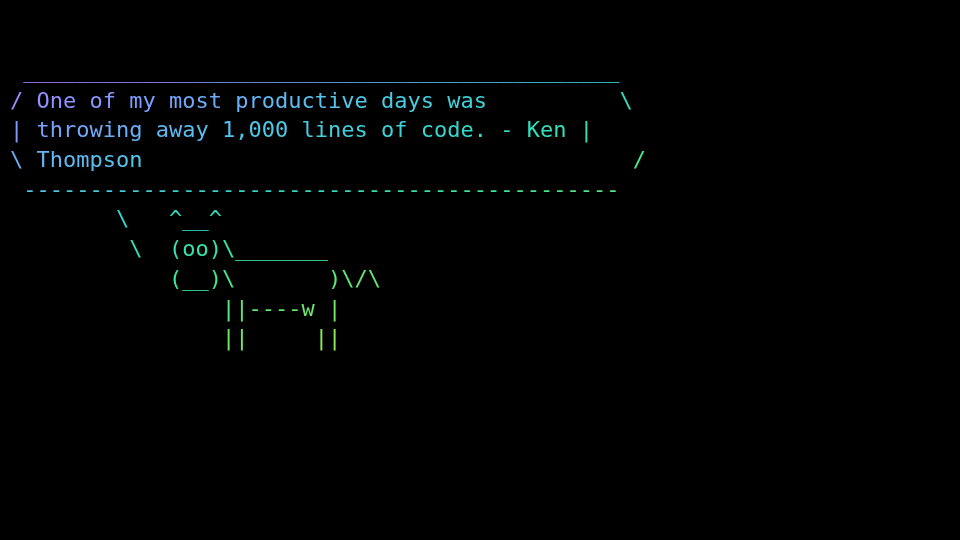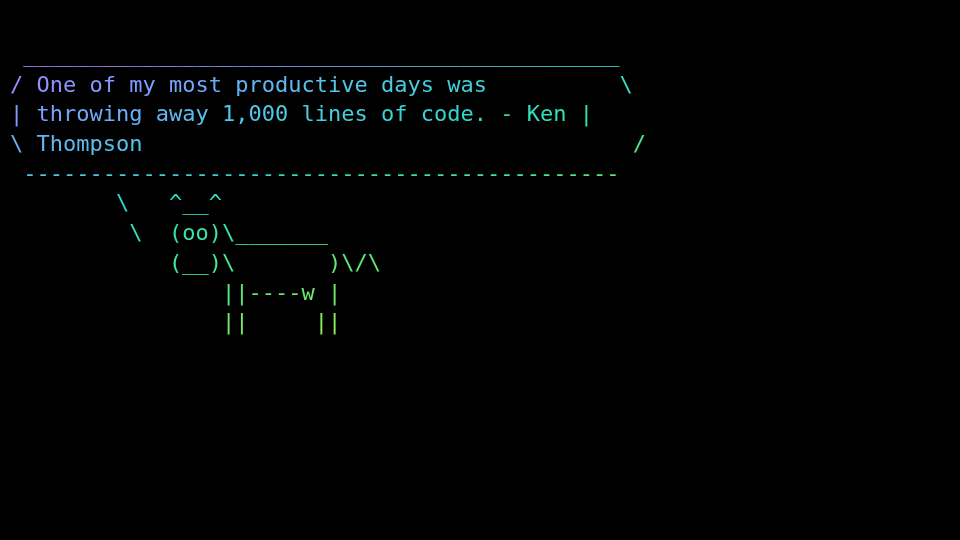--- a/index.html
+++ b/index.html
@@ -8,20 +8,21 @@
       width: 960px;
       height: 540px;
       overflow: hidden;
       font-family: 'Menlo', 'Consolas', 'DejaVu Sans Mono', monospace;
       font-size: 22px;
       line-height: 1.35;
       padding: 40px 10px;
     }
     .terminal {
       white-space: pre;
+      margin-top: 16px;
     }
     .line { display: block; }
     .ch { display: inline; }
   </style>
 </head>
 <body>
 
 <div class="terminal"><span class="line"><span class="ch" style="color: rgb(180, 124, 255);"> </span><span class="ch" style="color: rgb(177, 126, 255);">_</span><span class="ch" style="color: rgb(173, 128, 255);">_</span><span class="ch" style="color: rgb(170, 130, 255);">_</span><span class="ch" style="color: rgb(167, 132, 255);">_</span><span class="ch" style="color: rgb(163, 134, 255);">_</span><span class="ch" style="color: rgb(160, 136, 255);">_</span><span class="ch" style="color: rgb(157, 138, 255);">_</span><span class="ch" style="color: rgb(153, 140, 255);">_</span><span class="ch" style="color: rgb(150, 142, 255);">_</span><span class="ch" style="color: rgb(147, 144, 255);">_</span><span class="ch" style="color: rgb(143, 146, 255);">_</span><span class="ch" style="color: rgb(140, 148, 255);">_</span><span class="ch" style="color: rgb(137, 150, 255);">_</span><span class="ch" style="color: rgb(133, 152, 255);">_</span><span class="ch" style="color: rgb(130, 153, 255);">_</span><span class="ch" style="color: rgb(127, 155, 255);">_</span><span class="ch" style="color: rgb(123, 158, 255);">_</span><span class="ch" style="color: rgb(121, 160, 253);">_</span><span class="ch" style="color: rgb(118, 163, 252);">_</span><span class="ch" style="color: rgb(115, 165, 251);">_</span><span class="ch" style="color: rgb(113, 168, 249);">_</span><span class="ch" style="color: rgb(110, 170, 248);">_</span><span class="ch" style="color: rgb(107, 173, 246);">_</span><span class="ch" style="color: rgb(105, 175, 245);">_</span><span class="ch" style="color: rgb(102, 178, 244);">_</span><span class="ch" style="color: rgb(99, 181, 242);">_</span><span class="ch" style="color: rgb(97, 183, 241);">_</span><span class="ch" style="color: rgb(94, 186, 240);">_</span><span class="ch" style="color: rgb(91, 188, 238);">_</span><span class="ch" style="color: rgb(89, 191, 237);">_</span><span class="ch" style="color: rgb(86, 193, 236);">_</span><span class="ch" style="color: rgb(83, 196, 234);">_</span><span class="ch" style="color: rgb(81, 199, 233);">_</span><span class="ch" style="color: rgb(78, 200, 231);">_</span><span class="ch" style="color: rgb(76, 201, 229);">_</span><span class="ch" style="color: rgb(74, 202, 227);">_</span><span class="ch" style="color: rgb(72, 203, 225);">_</span><span class="ch" style="color: rgb(71, 204, 224);">_</span><span class="ch" style="color: rgb(69, 205, 222);">_</span><span class="ch" style="color: rgb(67, 207, 220);">_</span><span class="ch" style="color: rgb(65, 208, 218);">_</span><span class="ch" style="color: rgb(63, 209, 216);">_</span><span class="ch" style="color: rgb(61, 210, 214);">_</span><span class="ch" style="color: rgb(59, 211, 212);">_</span><span class="ch" style="color: rgb(57, 212, 210);">_</span></span><span class="line"><span class="ch" style="color: rgb(154, 139, 255);">/</span><span class="ch" style="color: rgb(151, 141, 255);"> </span><span class="ch" style="color: rgb(147, 143, 255);">O</span><span class="ch" style="color: rgb(144, 145, 255);">n</span><span class="ch" style="color: rgb(141, 147, 255);">e</span><span class="ch" style="color: rgb(137, 149, 255);"> </span><span class="ch" style="color: rgb(134, 151, 255);">o</span><span class="ch" style="color: rgb(131, 153, 255);">f</span><span class="ch" style="color: rgb(127, 155, 255);"> </span><span class="ch" style="color: rgb(124, 157, 255);">m</span><span class="ch" style="color: rgb(121, 160, 254);">y</span><span class="ch" style="color: rgb(119, 162, 252);"> </span><span class="ch" style="color: rgb(116, 165, 251);">m</span><span class="ch" style="color: rgb(113, 167, 249);">o</span><span class="ch" style="color: rgb(110, 170, 248);">s</span><span class="ch" style="color: rgb(108, 172, 247);">t</span><span class="ch" style="color: rgb(105, 175, 245);"> </span><span class="ch" style="color: rgb(102, 178, 244);">p</span><span class="ch" style="color: rgb(100, 180, 243);">r</span><span class="ch" style="color: rgb(97, 183, 241);">o</span><span class="ch" style="color: rgb(94, 185, 240);">d</span><span class="ch" style="color: rgb(92, 188, 238);">u</span><span class="ch" style="color: rgb(89, 190, 237);">c</span><span class="ch" style="color: rgb(86, 193, 236);">t</span><span class="ch" style="color: rgb(84, 196, 234);">i</span><span class="ch" style="color: rgb(81, 198, 233);">v</span><span class="ch" style="color: rgb(79, 200, 232);">e</span><span class="ch" style="color: rgb(77, 201, 230);"> </span><span class="ch" style="color: rgb(75, 202, 228);">d</span><span class="ch" style="color: rgb(73, 203, 226);">a</span><span class="ch" style="color: rgb(71, 204, 224);">y</span><span class="ch" style="color: rgb(69, 205, 222);">s</span><span class="ch" style="color: rgb(67, 206, 220);"> </span><span class="ch" style="color: rgb(65, 207, 218);">w</span><span class="ch" style="color: rgb(63, 208, 216);">a</span><span class="ch" style="color: rgb(61, 209, 214);">s</span><span class="ch" style="color: rgb(59, 210, 212);"> </span><span class="ch" style="color: rgb(58, 211, 211);"> </span><span class="ch" style="color: rgb(56, 212, 209);"> </span><span class="ch" style="color: rgb(54, 213, 207);"> </span><span class="ch" style="color: rgb(52, 214, 205);"> </span><span class="ch" style="color: rgb(50, 215, 203);"> </span><span class="ch" style="color: rgb(48, 216, 201);"> </span><span class="ch" style="color: rgb(47, 217, 199);"> </span><span class="ch" style="color: rgb(48, 218, 196);"> </span><span class="ch" style="color: rgb(49, 219, 193);"> </span><span class="ch" style="color: rgb(50, 220, 190);">\</span></span><span class="line"><span class="ch" style="color: rgb(128, 155, 255);">|</span><span class="ch" style="color: rgb(124, 157, 255);"> </span><span class="ch" style="color: rgb(122, 159, 254);">t</span><span class="ch" style="color: rgb(119, 162, 252);">h</span><span class="ch" style="color: rgb(116, 164, 251);">r</span><span class="ch" style="color: rgb(114, 167, 250);">o</span><span class="ch" style="color: rgb(111, 170, 248);">w</span><span class="ch" style="color: rgb(108, 172, 247);">i</span><span class="ch" style="color: rgb(106, 175, 246);">n</span><span class="ch" style="color: rgb(103, 177, 244);">g</span><span class="ch" style="color: rgb(100, 180, 243);"> </span><span class="ch" style="color: rgb(98, 182, 241);">a</span><span class="ch" style="color: rgb(95, 185, 240);">w</span><span class="ch" style="color: rgb(92, 187, 239);">a</span><span class="ch" style="color: rgb(89, 190, 237);">y</span><span class="ch" style="color: rgb(87, 193, 236);"> </span><span class="ch" style="color: rgb(84, 195, 235);">1</span><span class="ch" style="color: rgb(81, 198, 233);">,</span><span class="ch" style="color: rgb(79, 200, 232);">0</span><span class="ch" style="color: rgb(77, 201, 230);">0</span><span class="ch" style="color: rgb(75, 202, 228);">0</span><span class="ch" style="color: rgb(73, 203, 226);"> </span><span class="ch" style="color: rgb(71, 204, 224);">l</span><span class="ch" style="color: rgb(69, 205, 222);">i</span><span class="ch" style="color: rgb(67, 206, 220);">n</span><span class="ch" style="color: rgb(65, 207, 218);">e</span><span class="ch" style="color: rgb(64, 208, 217);">s</span><span class="ch" style="color: rgb(62, 209, 215);"> </span><span class="ch" style="color: rgb(60, 210, 213);">o</span><span class="ch" style="color: rgb(58, 211, 211);">f</span><span class="ch" style="color: rgb(56, 212, 209);"> </span><span class="ch" style="color: rgb(54, 213, 207);">c</span><span class="ch" style="color: rgb(52, 214, 205);">o</span><span class="ch" style="color: rgb(50, 215, 203);">d</span><span class="ch" style="color: rgb(48, 216, 201);">e</span><span class="ch" style="color: rgb(47, 217, 199);">.</span><span class="ch" style="color: rgb(48, 218, 196);"> </span><span class="ch" style="color: rgb(49, 219, 194);">-</span><span class="ch" style="color: rgb(50, 220, 191);"> </span><span class="ch" style="color: rgb(51, 221, 188);">K</span><span class="ch" style="color: rgb(51, 222, 185);">e</span><span class="ch" style="color: rgb(52, 223, 183);">n</span><span class="ch" style="color: rgb(53, 224, 180);"> </span><span class="ch" style="color: rgb(54, 224, 177);">|</span></span><span class="line"><span class="ch" style="color: rgb(106, 174, 246);">\</span><span class="ch" style="color: rgb(103, 177, 244);"> </span><span class="ch" style="color: rgb(101, 179, 243);">T</span><span class="ch" style="color: rgb(98, 182, 242);">h</span><span class="ch" style="color: rgb(95, 184, 240);">o</span><span class="ch" style="color: rgb(93, 187, 239);">m</span><span class="ch" style="color: rgb(90, 190, 238);">p</span><span class="ch" style="color: rgb(87, 192, 236);">s</span><span class="ch" style="color: rgb(85, 195, 235);">o</span><span class="ch" style="color: rgb(82, 197, 233);">n</span><span class="ch" style="color: rgb(79, 200, 232);"> </span><span class="ch" style="color: rgb(77, 201, 230);"> </span><span class="ch" style="color: rgb(75, 202, 228);"> </span><span class="ch" style="color: rgb(73, 203, 226);"> </span><span class="ch" style="color: rgb(72, 204, 225);"> </span><span class="ch" style="color: rgb(70, 205, 223);"> </span><span class="ch" style="color: rgb(68, 206, 221);"> </span><span class="ch" style="color: rgb(66, 207, 219);"> </span><span class="ch" style="color: rgb(64, 208, 217);"> </span><span class="ch" style="color: rgb(62, 209, 215);"> </span><span class="ch" style="color: rgb(60, 210, 213);"> </span><span class="ch" style="color: rgb(58, 211, 211);"> </span><span class="ch" style="color: rgb(56, 212, 209);"> </span><span class="ch" style="color: rgb(54, 213, 207);"> </span><span class="ch" style="color: rgb(52, 214, 205);"> </span><span class="ch" style="color: rgb(51, 215, 204);"> </span><span class="ch" style="color: rgb(49, 216, 202);"> </span><span class="ch" style="color: rgb(47, 217, 200);"> </span><span class="ch" style="color: rgb(48, 218, 197);"> </span><span class="ch" style="color: rgb(49, 219, 194);"> </span><span class="ch" style="color: rgb(50, 220, 191);"> </span><span class="ch" style="color: rgb(50, 221, 189);"> </span><span class="ch" style="color: rgb(51, 222, 186);"> </span><span class="ch" style="color: rgb(52, 222, 183);"> </span><span class="ch" style="color: rgb(53, 223, 180);"> </span><span class="ch" style="color: rgb(54, 224, 178);"> </span><span class="ch" style="color: rgb(55, 225, 175);"> </span><span class="ch" style="color: rgb(55, 226, 172);"> </span><span class="ch" style="color: rgb(56, 227, 169);"> </span><span class="ch" style="color: rgb(57, 228, 167);"> </span><span class="ch" style="color: rgb(58, 229, 164);"> </span><span class="ch" style="color: rgb(59, 230, 161);"> </span><span class="ch" style="color: rgb(60, 231, 159);"> </span><span class="ch" style="color: rgb(60, 231, 156);"> </span><span class="ch" style="color: rgb(62, 232, 153);"> </span><span class="ch" style="color: rgb(64, 232, 150);"> </span><span class="ch" style="color: rgb(67, 232, 147);"> </span><span class="ch" style="color: rgb(70, 232, 144);">/</span></span><span class="line"><span class="ch" style="color: rgb(85, 194, 235);"> </span><span class="ch" style="color: rgb(82, 197, 234);">-</span><span class="ch" style="color: rgb(80, 199, 232);">-</span><span class="ch" style="color: rgb(78, 201, 231);">-</span><span class="ch" style="color: rgb(76, 202, 229);">-</span><span class="ch" style="color: rgb(74, 203, 227);">-</span><span class="ch" style="color: rgb(72, 204, 225);">-</span><span class="ch" style="color: rgb(70, 205, 223);">-</span><span class="ch" style="color: rgb(68, 206, 221);">-</span><span class="ch" style="color: rgb(66, 207, 219);">-</span><span class="ch" style="color: rgb(64, 208, 217);">-</span><span class="ch" style="color: rgb(62, 209, 215);">-</span><span class="ch" style="color: rgb(60, 210, 213);">-</span><span class="ch" style="color: rgb(58, 211, 211);">-</span><span class="ch" style="color: rgb(57, 212, 210);">-</span><span class="ch" style="color: rgb(55, 213, 208);">-</span><span class="ch" style="color: rgb(53, 214, 206);">-</span><span class="ch" style="color: rgb(51, 215, 204);">-</span><span class="ch" style="color: rgb(49, 216, 202);">-</span><span class="ch" style="color: rgb(47, 217, 200);">-</span><span class="ch" style="color: rgb(48, 218, 197);">-</span><span class="ch" style="color: rgb(49, 219, 195);">-</span><span class="ch" style="color: rgb(49, 220, 192);">-</span><span class="ch" style="color: rgb(50, 221, 189);">-</span><span class="ch" style="color: rgb(51, 221, 186);">-</span><span class="ch" style="color: rgb(52, 222, 184);">-</span><span class="ch" style="color: rgb(53, 223, 181);">-</span><span class="ch" style="color: rgb(54, 224, 178);">-</span><span class="ch" style="color: rgb(54, 225, 175);">-</span><span class="ch" style="color: rgb(55, 226, 173);">-</span><span class="ch" style="color: rgb(56, 227, 170);">-</span><span class="ch" style="color: rgb(57, 228, 167);">-</span><span class="ch" style="color: rgb(58, 229, 164);">-</span><span class="ch" style="color: rgb(59, 229, 162);">-</span><span class="ch" style="color: rgb(59, 230, 159);">-</span><span class="ch" style="color: rgb(60, 231, 156);">-</span><span class="ch" style="color: rgb(61, 232, 153);">-</span><span class="ch" style="color: rgb(64, 232, 151);">-</span><span class="ch" style="color: rgb(67, 232, 148);">-</span><span class="ch" style="color: rgb(69, 232, 145);">-</span><span class="ch" style="color: rgb(72, 232, 142);">-</span><span class="ch" style="color: rgb(74, 232, 139);">-</span><span class="ch" style="color: rgb(77, 232, 136);">-</span><span class="ch" style="color: rgb(79, 232, 133);">-</span><span class="ch" style="color: rgb(82, 232, 131);">-</span><span class="ch" style="color: rgb(85, 232, 128);">-</span></span><span class="line"><span class="ch" style="color: rgb(68, 206, 221);"> </span><span class="ch" style="color: rgb(66, 207, 219);"> </span><span class="ch" style="color: rgb(65, 208, 218);"> </span><span class="ch" style="color: rgb(63, 209, 216);"> </span><span class="ch" style="color: rgb(61, 210, 214);"> </span><span class="ch" style="color: rgb(59, 211, 212);"> </span><span class="ch" style="color: rgb(57, 212, 210);"> </span><span class="ch" style="color: rgb(55, 213, 208);"> </span><span class="ch" style="color: rgb(53, 214, 206);">\</span><span class="ch" style="color: rgb(51, 215, 204);"> </span><span class="ch" style="color: rgb(49, 216, 202);"> </span><span class="ch" style="color: rgb(47, 217, 200);"> </span><span class="ch" style="color: rgb(48, 218, 198);">^</span><span class="ch" style="color: rgb(49, 219, 195);">_</span><span class="ch" style="color: rgb(49, 220, 192);">_</span><span class="ch" style="color: rgb(50, 220, 190);">^</span></span><span class="line"><span class="ch" style="color: rgb(53, 214, 206);"> </span><span class="ch" style="color: rgb(51, 215, 204);"> </span><span class="ch" style="color: rgb(50, 216, 203);"> </span><span class="ch" style="color: rgb(48, 217, 201);"> </span><span class="ch" style="color: rgb(48, 218, 198);"> </span><span class="ch" style="color: rgb(48, 218, 195);"> </span><span class="ch" style="color: rgb(49, 219, 193);"> </span><span class="ch" style="color: rgb(50, 220, 190);"> </span><span class="ch" style="color: rgb(51, 221, 187);"> </span><span class="ch" style="color: rgb(52, 222, 185);">\</span><span class="ch" style="color: rgb(53, 223, 182);"> </span><span class="ch" style="color: rgb(53, 224, 179);"> </span><span class="ch" style="color: rgb(54, 225, 176);">(</span><span class="ch" style="color: rgb(55, 226, 174);">o</span><span class="ch" style="color: rgb(56, 227, 171);">o</span><span class="ch" style="color: rgb(57, 227, 168);">)</span><span class="ch" style="color: rgb(58, 228, 165);">\</span><span class="ch" style="color: rgb(58, 229, 163);">_</span><span class="ch" style="color: rgb(59, 230, 160);">_</span><span class="ch" style="color: rgb(60, 231, 157);">_</span><span class="ch" style="color: rgb(61, 232, 154);">_</span><span class="ch" style="color: rgb(63, 232, 152);">_</span><span class="ch" style="color: rgb(66, 232, 149);">_</span><span class="ch" style="color: rgb(68, 232, 146);">_</span></span><span class="line"><span class="ch" style="color: rgb(51, 221, 188);"> </span><span class="ch" style="color: rgb(52, 222, 185);"> </span><span class="ch" style="color: rgb(52, 223, 182);"> </span><span class="ch" style="color: rgb(53, 224, 180);"> </span><span class="ch" style="color: rgb(54, 225, 177);"> </span><span class="ch" style="color: rgb(55, 225, 174);"> </span><span class="ch" style="color: rgb(56, 226, 171);"> </span><span class="ch" style="color: rgb(57, 227, 169);"> </span><span class="ch" style="color: rgb(57, 228, 166);"> </span><span class="ch" style="color: rgb(58, 229, 163);"> </span><span class="ch" style="color: rgb(59, 230, 160);"> </span><span class="ch" style="color: rgb(60, 231, 158);"> </span><span class="ch" style="color: rgb(61, 232, 155);">(</span><span class="ch" style="color: rgb(63, 232, 152);">_</span><span class="ch" style="color: rgb(65, 232, 149);">_</span><span class="ch" style="color: rgb(68, 232, 146);">)</span><span class="ch" style="color: rgb(70, 232, 143);">\</span><span class="ch" style="color: rgb(73, 232, 141);"> </span><span class="ch" style="color: rgb(76, 232, 138);"> </span><span class="ch" style="color: rgb(78, 232, 135);"> </span><span class="ch" style="color: rgb(81, 232, 132);"> </span><span class="ch" style="color: rgb(83, 232, 129);"> </span><span class="ch" style="color: rgb(86, 232, 126);"> </span><span class="ch" style="color: rgb(88, 232, 123);"> </span><span class="ch" style="color: rgb(91, 232, 121);">)</span><span class="ch" style="color: rgb(94, 232, 118);">\</span><span class="ch" style="color: rgb(96, 232, 115);">/</span><span class="ch" style="color: rgb(99, 232, 112);">\</span></span><span class="line"><span class="ch" style="color: rgb(57, 228, 166);"> </span><span class="ch" style="color: rgb(58, 229, 164);"> </span><span class="ch" style="color: rgb(59, 230, 161);"> </span><span class="ch" style="color: rgb(60, 231, 158);"> </span><span class="ch" style="color: rgb(61, 232, 155);"> </span><span class="ch" style="color: rgb(62, 232, 153);"> </span><span class="ch" style="color: rgb(65, 232, 150);"> </span><span class="ch" style="color: rgb(67, 232, 147);"> </span><span class="ch" style="color: rgb(70, 232, 144);"> </span><span class="ch" style="color: rgb(73, 232, 141);"> </span><span class="ch" style="color: rgb(75, 232, 138);"> </span><span class="ch" style="color: rgb(78, 232, 135);"> </span><span class="ch" style="color: rgb(80, 232, 132);"> </span><span class="ch" style="color: rgb(83, 232, 130);"> </span><span class="ch" style="color: rgb(85, 232, 127);"> </span><span class="ch" style="color: rgb(88, 232, 124);"> </span><span class="ch" style="color: rgb(91, 232, 121);">|</span><span class="ch" style="color: rgb(93, 232, 118);">|</span><span class="ch" style="color: rgb(96, 232, 115);">-</span><span class="ch" style="color: rgb(98, 232, 112);">-</span><span class="ch" style="color: rgb(101, 232, 110);">-</span><span class="ch" style="color: rgb(103, 232, 107);">-</span><span class="ch" style="color: rgb(106, 232, 105);">w</span><span class="ch" style="color: rgb(110, 233, 103);"> </span><span class="ch" style="color: rgb(113, 233, 102);">|</span></span><span class="line"><span class="ch" style="color: rgb(70, 232, 144);"> </span><span class="ch" style="color: rgb(72, 232, 142);"> </span><span class="ch" style="color: rgb(75, 232, 139);"> </span><span class="ch" style="color: rgb(77, 232, 136);"> </span><span class="ch" style="color: rgb(80, 232, 133);"> </span><span class="ch" style="color: rgb(82, 232, 130);"> </span><span class="ch" style="color: rgb(85, 232, 127);"> </span><span class="ch" style="color: rgb(88, 232, 124);"> </span><span class="ch" style="color: rgb(90, 232, 122);"> </span><span class="ch" style="color: rgb(93, 232, 119);"> </span><span class="ch" style="color: rgb(95, 232, 116);"> </span><span class="ch" style="color: rgb(98, 232, 113);"> </span><span class="ch" style="color: rgb(100, 232, 110);"> </span><span class="ch" style="color: rgb(103, 232, 107);"> </span><span class="ch" style="color: rgb(106, 232, 105);"> </span><span class="ch" style="color: rgb(109, 233, 103);"> </span><span class="ch" style="color: rgb(112, 233, 102);">|</span><span class="ch" style="color: rgb(116, 233, 100);">|</span><span class="ch" style="color: rgb(119, 234, 99);"> </span><span class="ch" style="color: rgb(122, 234, 97);"> </span><span class="ch" style="color: rgb(126, 235, 95);"> </span><span class="ch" style="color: rgb(129, 235, 94);"> </span><span class="ch" style="color: rgb(132, 236, 92);"> </span><span class="ch" style="color: rgb(135, 236, 91);">|</span><span class="ch" style="color: rgb(139, 236, 89);">|</span></span></div>
 
 </body></html>

